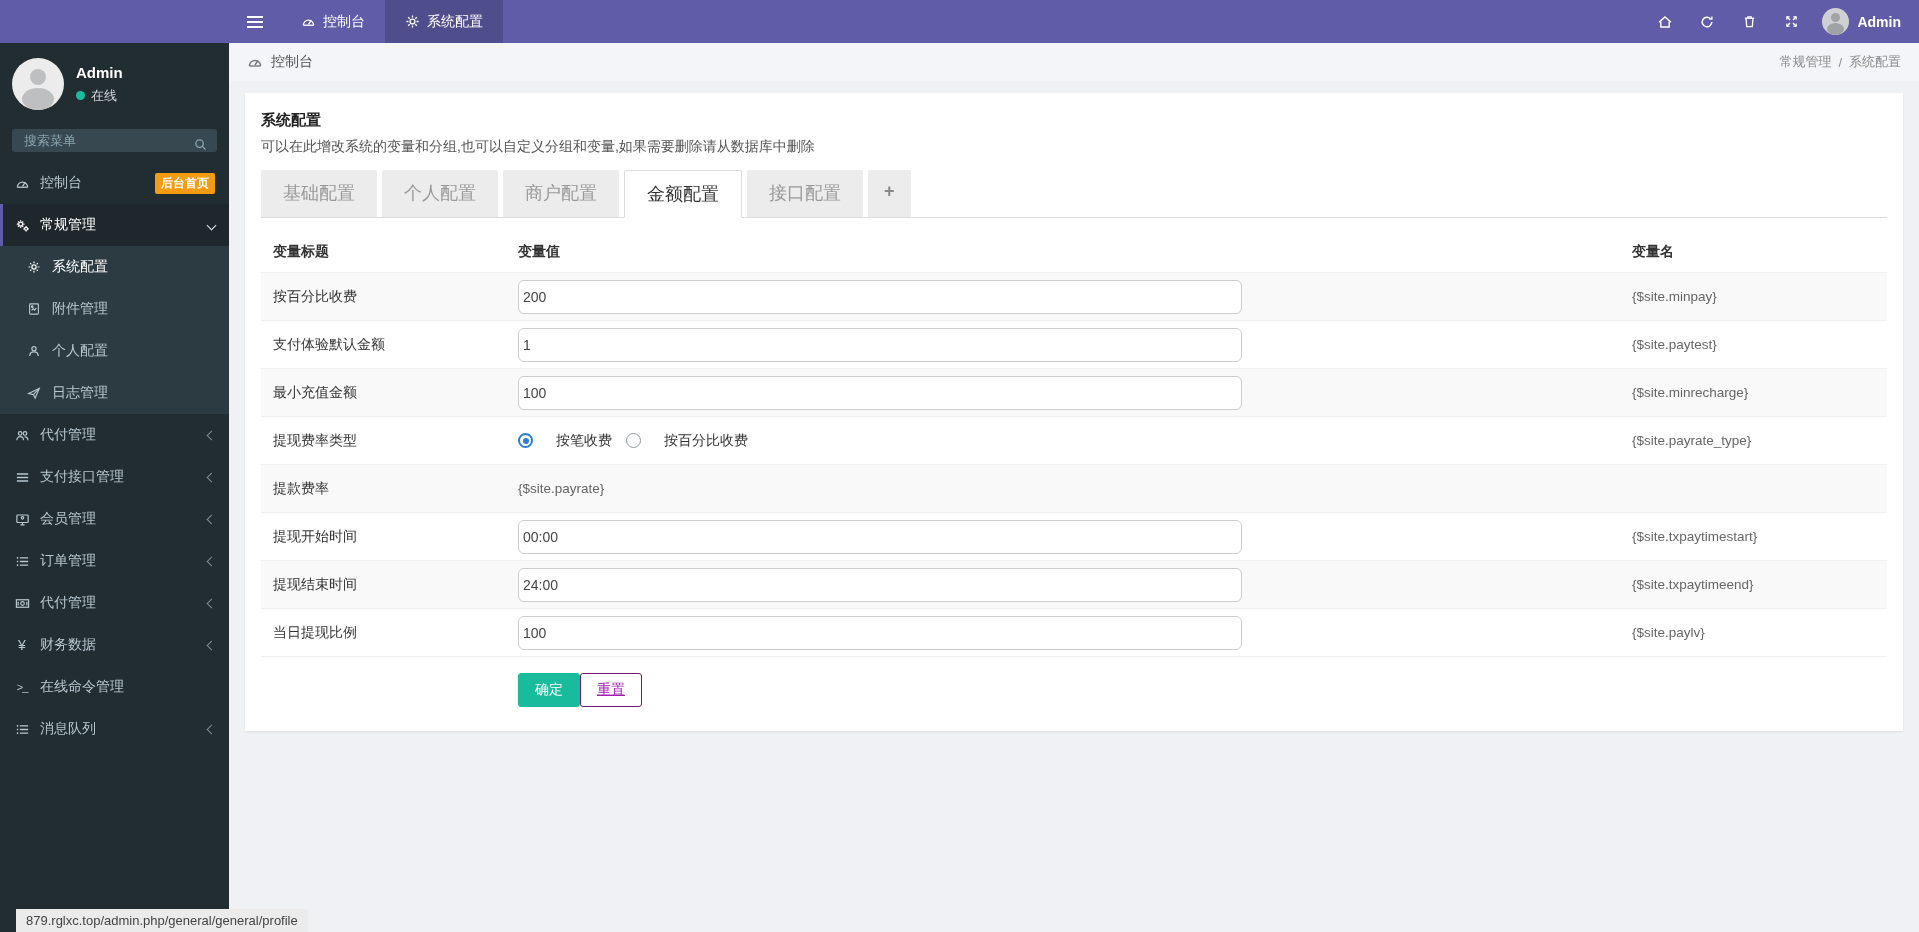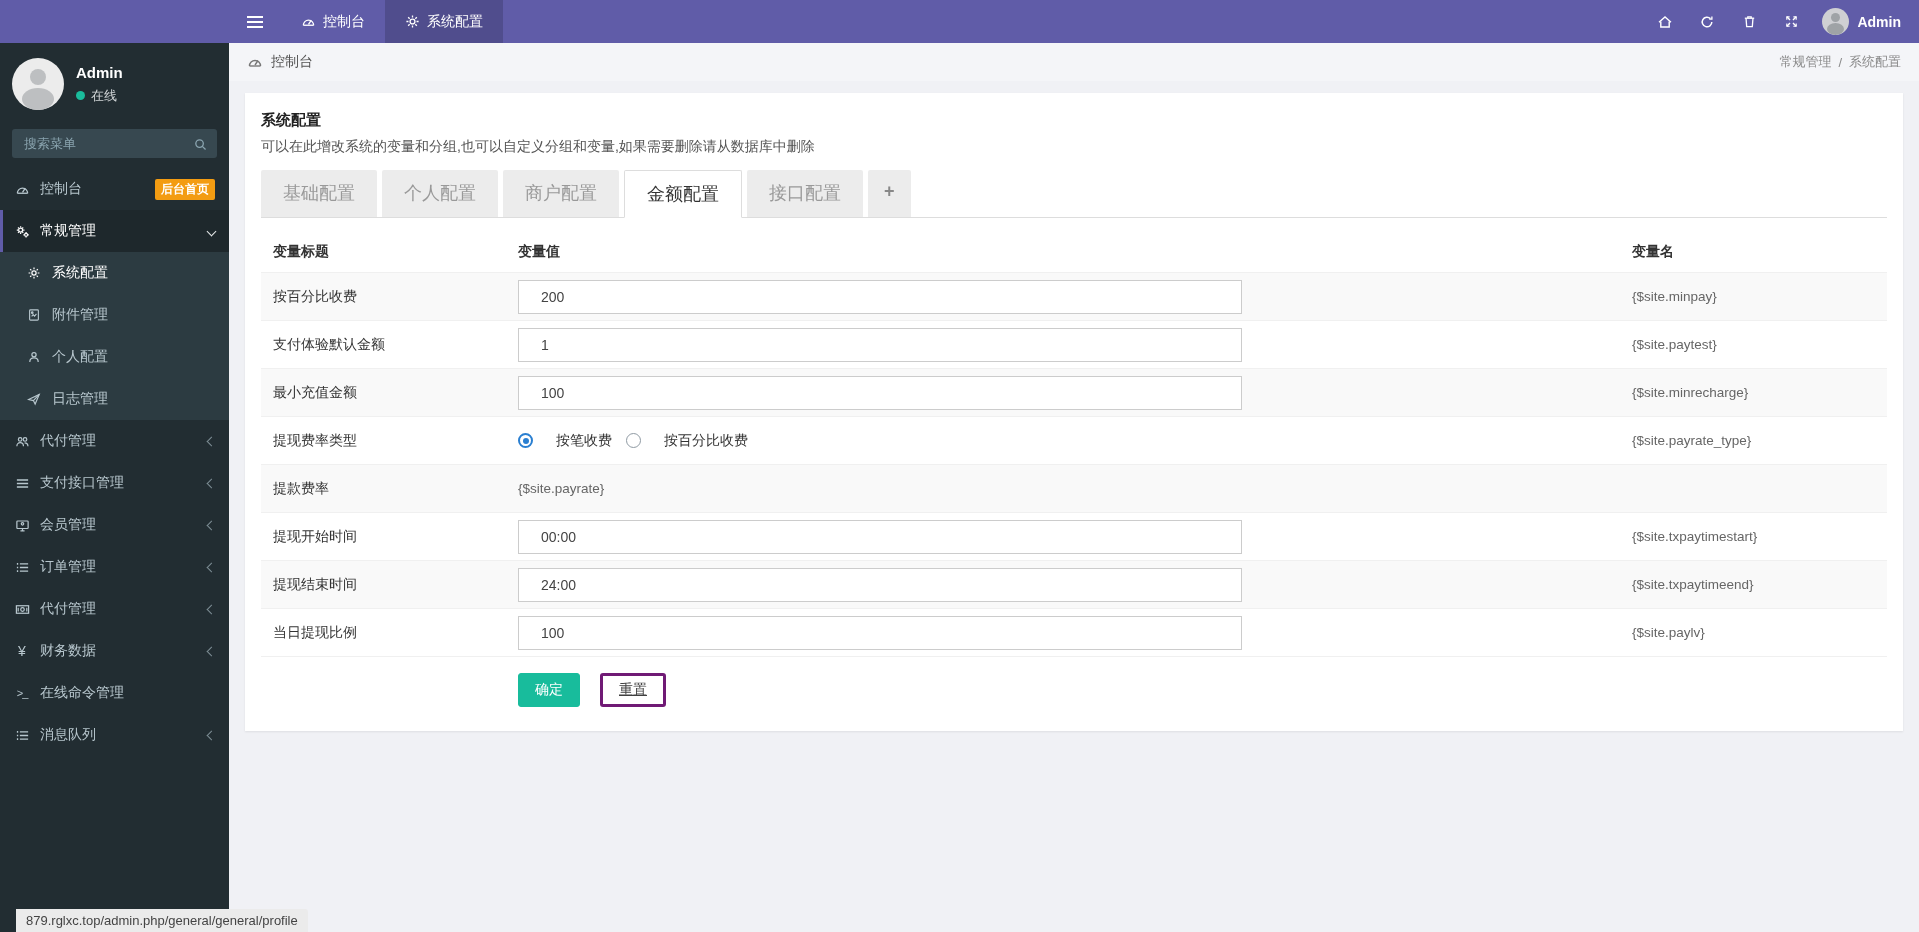--- a/index.html
+++ b/index.html
@@ -32,21 +32,21 @@
   .profile { display:flex; align-items:center; gap:12px; padding:15px 12px; }
   .avatar-lg { width:52px; height:52px; border-radius:50%; background:#ececec; position:relative; overflow:hidden; flex:0 0 52px; }
   .avatar-lg::before { content:""; position:absolute; left:50%; top:11px; width:16px; height:16px;
     margin-left:-8px; border-radius:50%; background:#bdbfc1; }
   .avatar-lg::after { content:""; position:absolute; left:50%; top:30px; width:32px; height:22px;
     margin-left:-16px; border-radius:50%; background:#bdbfc1; }
   .profile-name { color:#fff; font-weight:bold; font-size:15px; margin-bottom:6px; }
   .profile-status { color:#d2d6d8; font-size:13px; display:flex; align-items:center; gap:6px; }
   .dot-online { width:9px; height:9px; border-radius:50%; background:#1abc9c; display:inline-block; }
   .side-search { margin:4px 12px 10px 12px; position:relative; }
-  .side-search input { width:100%; height:29px; background:#374850; border:none; border-radius:3px;
+  .side-search input { width:100%; height:23px; background:#374850; border:none; border-radius:3px;
     color:#ccc; font-size:13px; padding:0 32px 0 12px; outline:none; }
   .side-search input::placeholder { color:#8aa4af; }
   .side-search .s-icon { position:absolute; right:9px; top:8px; color:#8aa4af; }
   .menu { list-style:none; }
   .menu-item { display:flex; align-items:center; gap:10px; padding:0 14px; height:42px;
     color:#b8c7ce; cursor:pointer; position:relative; font-size:14px; }
   .menu-item .mi-icon { width:16px; flex:0 0 16px; display:flex; justify-content:center; color:#b8c7ce; }
   .menu-item.parent-active { background:#1e282c; color:#fff; border-left:3px solid #605ca8; padding-left:11px; }
   .menu-item.parent-active .mi-icon { color:#fff; }
   .badge-orange { margin-left:auto; background:#f39c12; color:#fff; font-size:12px; font-weight:bold;
@@ -80,34 +80,34 @@
     border:1px solid #ddd; border-bottom:1px solid #fff; }
   .tab.plus { padding:11px 16px; color:#888; font-weight:bold; }
 
   .cfg-table { margin-top:14px; }
   .t-row { display:grid; grid-template-columns:245px 1fr 245px; align-items:center;
     min-height:48px; border-top:1px solid #f0f0f0; padding:0 10px 0 12px; }
   .t-row.head { border-top:none; font-weight:bold; color:#333; min-height:40px; }
   .t-row.stripe { background:#f9f9f9; }
   .t-row .c-title { color:#333; }
   .t-row .c-var { color:#666; font-size:13.5px; }
-  .txt { width:65%; height:34px; border:1px solid #ccc; border-radius:0; padding:0 22px;
+  .txt { width:65%; height:34px; border:1px solid #ccc; border-radius:6px; padding:0 4px;
     font-size:14px; color:#444; background:#fff; outline:none;
     font-family:"Liberation Sans","DejaVu Sans",sans-serif; }
   .radio-group { display:flex; align-items:center; gap:14px; }
   .radio-opt { display:flex; align-items:center; gap:23px; cursor:pointer; color:#333; }
   .r-circle { width:15px; height:15px; border-radius:50%; border:1px solid #8f9aa3; background:#fff; position:relative; }
   .r-circle.checked { border:2px solid #2a7fd1; }
   .r-circle.checked::after { content:""; position:absolute; left:2.5px; top:2.5px; width:6px; height:6px;
     border-radius:50%; background:#2a7fd1; }
-  .btn-row { display:flex; gap:20px; padding:16px 0 4px 257px; border-top:1px solid #f0f0f0; margin-top:0; }
+  .btn-row { display:flex; gap:0; padding:16px 0 4px 257px; border-top:1px solid #f0f0f0; margin-top:0; }
   .btn { height:34px; padding:0 16px; border-radius:3px; font-size:14px; cursor:pointer;
     font-family:"Liberation Sans","DejaVu Sans",sans-serif; }
   .btn-primary { background:#18bc9c; border:1px solid #18bc9c; color:#fff; }
-  .btn-default { background:#fff; border:3px solid #701a75; color:#404040;text-decoration:underline; }
+  .btn-default { background:#fff; border:1px solid #701a75; color:#a21caf;text-decoration:underline; }
 
   
   .statusbar { position:absolute; left:16px; bottom:0; background:#ebebeb; color:#444; font-size:13px;
     padding:4px 10px; border-radius:0 3px 0 0; z-index:40; }
 </style>
 </head>
 <body>
 
 <div class="navbar">
   <div class="nav-brand"></div>

